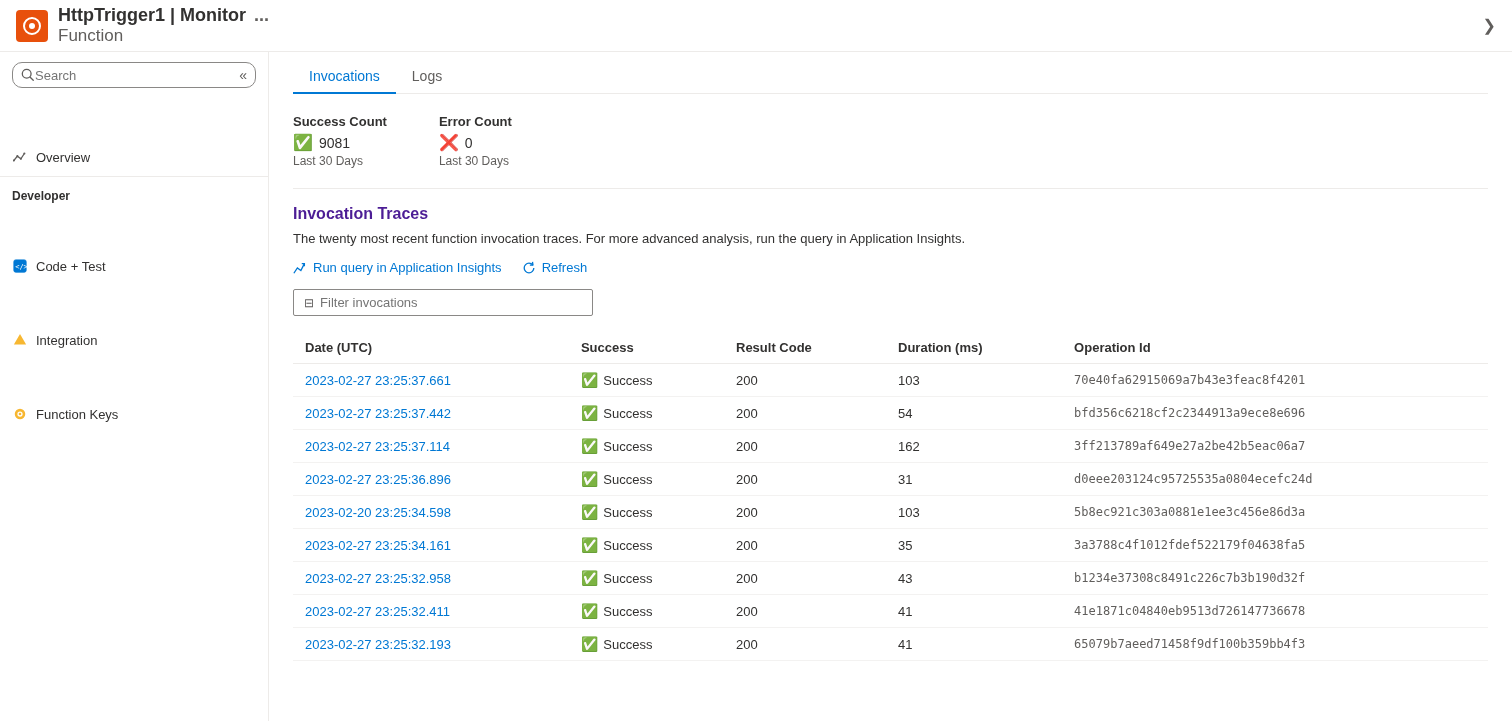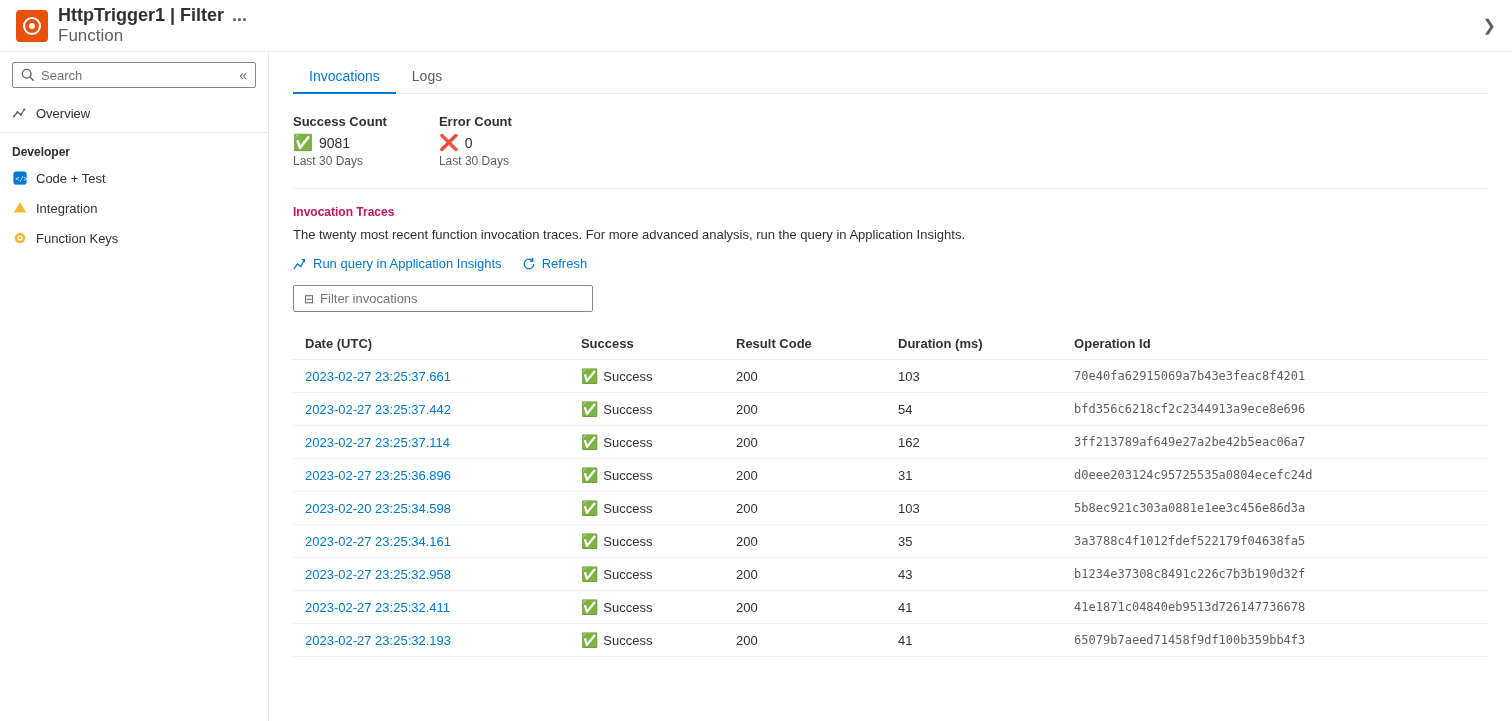--- a/index.html
+++ b/index.html
@@ -56,40 +56,41 @@
       border-right: 1px solid #edebe9;
       display: flex;
       flex-direction: column;
       overflow-y: auto;
     }
     .search-box {
       margin: 10px 12px;
       display: flex;
       align-items: center;
       border: 1px solid #8a8886;
-      border-radius: 2px;
+      border-radius: 10px;
       padding: 4px 8px;
-      gap: 6px;
+      gap: 0;
     }
     .search-icon-svg { color: #605e5c; flex-shrink: 0; }
     .search-input {
       border: none; outline: none; font-size: 13px; color: #323130; width: 100%; background: transparent;
     }
     .collapse-btn { margin-left: auto; cursor: pointer; color: #605e5c; font-size: 14px; }
 
     .nav-section-label {
       font-size: 12px; font-weight: 600; color: #323130;
       padding: 8px 12px 4px 12px;
     }
     .nav-item {
       display: flex; align-items: center; gap: 8px;
       padding: 7px 12px;
       cursor: pointer;
       font-size: 13px;
       color: #323130;
+      margin-top: 44px;
     }
     .nav-item.active {
       background: #fff;
       border: 1.5px solid #c50f1f;
       font-weight: 500;
     }
     .nav-item-icon { width: 16px; height: 16px; flex-shrink: 0; display: flex; align-items: center; justify-content: center; }
     .divider { height: 1px; background: #edebe9; margin: 4px 0; }
 
     
@@ -132,21 +133,21 @@
     .stat-value { display: flex; align-items: center; gap: 6px; font-size: 14px; font-weight: 500; }
     .stat-sublabel { font-size: 12px; color: #605e5c; margin-top: 2px; }
 
     .success-icon { color: #107c10; font-size: 16px; }
     .error-icon { color: #c50f1f; font-size: 16px; }
 
     
     .h-divider { height: 1px; background: #edebe9; margin: 16px 0; }
 
     
-    .section-title { font-size: 12px; font-weight: 600; color: #be185d; margin-bottom: 8px; }
+    .section-title { font-size: 16px; font-weight: 600; color: #4c1d95; margin-bottom: 8px; }
     .section-desc { font-size: 13px; color: #323130; margin-bottom: 14px; }
 
     
     .action-bar { display: flex; align-items: center; gap: 20px; margin-bottom: 14px; }
     .action-link {
       display: flex; align-items: center; gap: 6px;
       color: #0078d4; font-size: 13px; cursor: pointer; text-decoration: none;
     }
 
     
@@ -192,21 +193,21 @@
 <body>
 
 <div class="top-header">
   <div class="app-icon">
     <div class="app-icon-inner">
       <div class="app-icon-dot"></div>
     </div>
   </div>
   <div class="header-title">
     <div class="header-main-title">
-      <span>HttpTrigger1 | Filter</span>
+      <span>HttpTrigger1 | Monitor</span>
       <span class="header-ellipsis">...</span>
     </div>
     <div class="header-subtitle">Function</div>
   </div>
   <div class="header-right">
     <span class="chevron-right">❯</span>
   </div>
 </div>
 
 <div class="main-layout">

